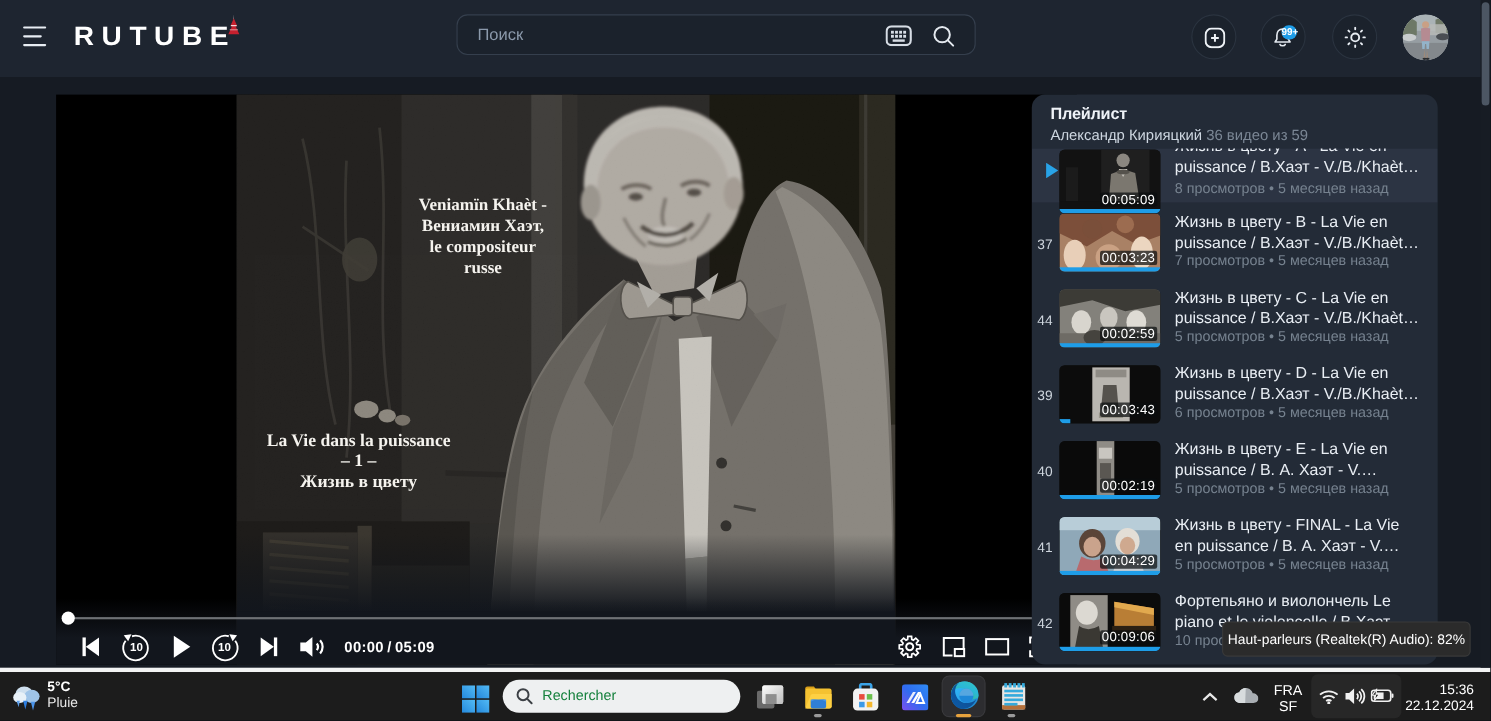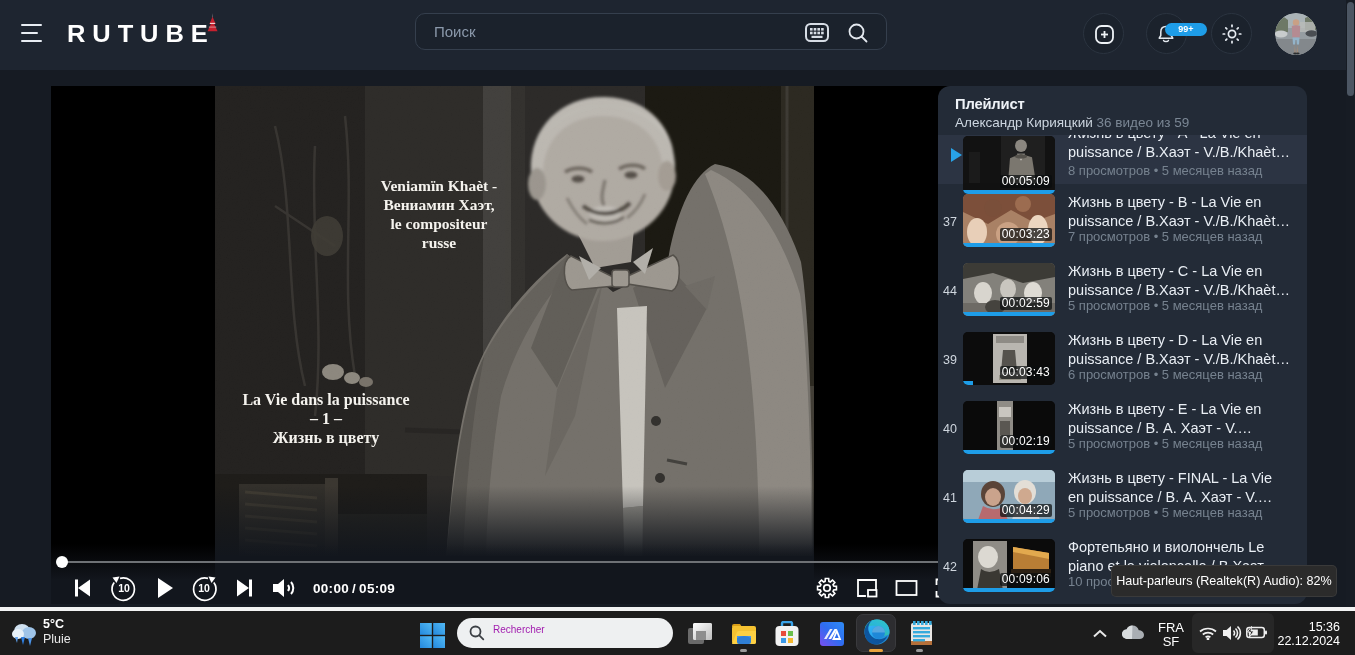--- a/index.html
+++ b/index.html
@@ -34,21 +34,21 @@
 .tt{position:absolute;left:130px;top:5px;width:236px;overflow:hidden;font-size:14.5px;line-height:18.6px;color:#e9eef4;}
 .meta{position:absolute;left:130px;top:41px;font-size:13px;color:#76828f;}
 
 #tooltip{position:absolute;left:1112px;top:566px;width:224px;height:30px;background:#2b2b2b;border-radius:4px;color:#fff;font-size:12.6px;text-align:center;line-height:30px;box-shadow:0 0 0 1px #3a3a3a;white-space:nowrap;}
 
 #whiteline{position:absolute;left:0;top:607px;width:1355px;height:4px;background:#f2f3f3;}
 #taskbar{position:absolute;left:0;top:611px;width:1355px;height:44px;background:#1c1c1c;}
 #wtemp{position:absolute;left:43px;top:6px;color:#fff;font-size:12.5px;font-weight:bold;}
 #wdesc{position:absolute;left:43px;top:21px;color:#e8e8e8;font-size:12.5px;}
 #tsearch{position:absolute;left:457px;top:7px;width:216px;height:30px;background:#eef0f1;border-radius:15px;}
-#tsearch span{position:absolute;left:36px;top:6px;color:#a21caf;font-size:10px;}
+#tsearch span{position:absolute;left:36px;top:6px;color:#15803d;font-size:13px;}
 .trtxt{position:absolute;color:#fff;font-size:13px;text-align:center;}
 #clock{position:absolute;right:15px;top:10px;color:#fff;font-size:12.5px;text-align:right;line-height:13.5px;}
 
 #sbar{position:absolute;right:0px;top:0px;width:9px;height:607px;background:#171c24;}
 #sthumb{position:absolute;right:1px;top:2px;width:7px;height:94px;background:#4c5663;border-radius:4px;}
 </style>
 </head>
 <body>
 <div id="stage">
 
@@ -93,21 +93,21 @@
       <rect x="1" y="1" width="17" height="17" rx="5.5" fill="none" stroke="#eef2f6" stroke-width="1.8"></rect>
       <line x1="9.5" y1="6" x2="9.5" y2="13" stroke="#eef2f6" stroke-width="1.8"></line>
       <line x1="6" y1="9.5" x2="13" y2="9.5" stroke="#eef2f6" stroke-width="1.8"></line>
     </svg>
 
     <div class="hbtn" style="left:1146px;"></div>
     <svg class="abs" style="left:1156px;top:24px;" width="20" height="20" viewBox="0 0 20 20">
       <path d="M10 2.5 C6.8 2.5 4.8 4.8 4.8 8 L4.8 11.5 L3.2 14.2 L16.8 14.2 L15.2 11.5 L15.2 8 C15.2 4.8 13.2 2.5 10 2.5 Z" fill="none" stroke="#e4e9ef" stroke-width="1.5" stroke-linejoin="round"></path>
       <path d="M7.6 16.4 C8.2 18 11.8 18 12.4 16.4" fill="none" stroke="#e4e9ef" stroke-width="1.5" stroke-linecap="round"></path>
     </svg>
-    <div class="abs" style="left:1165px;top:23px;width:42px;height:13px;background:#1e9de8;border-radius:6.5px;color:#fff;font-size:9px;font-weight:bold;text-align:center;line-height:13px;">99+</div>
+    <div class="abs" style="left:1165px;top:23px;width:14px;height:13px;background:#1e9de8;border-radius:6.5px;color:#fff;font-size:9px;font-weight:bold;text-align:center;line-height:13px;">99+</div>
 
     <div class="hbtn" style="left:1211px;"></div>
     <svg class="abs" style="left:1222px;top:24px;" width="20" height="20" viewBox="0 0 20 20">
       <circle cx="10" cy="10" r="3.6" fill="none" stroke="#e8edf3" stroke-width="1.7"></circle>
       <g stroke="#e8edf3" stroke-width="1.7" stroke-linecap="round">
         <line x1="10" y1="1.2" x2="10" y2="2.6"></line>
           <line x1="10" y1="17.4" x2="10" y2="18.8"></line>
         <line x1="1.2" y1="10" x2="2.6" y2="10"></line>
           <line x1="17.4" y1="10" x2="18.8" y2="10"></line>
         <line x1="3.8" y1="3.8" x2="4.8" y2="4.8"></line>

